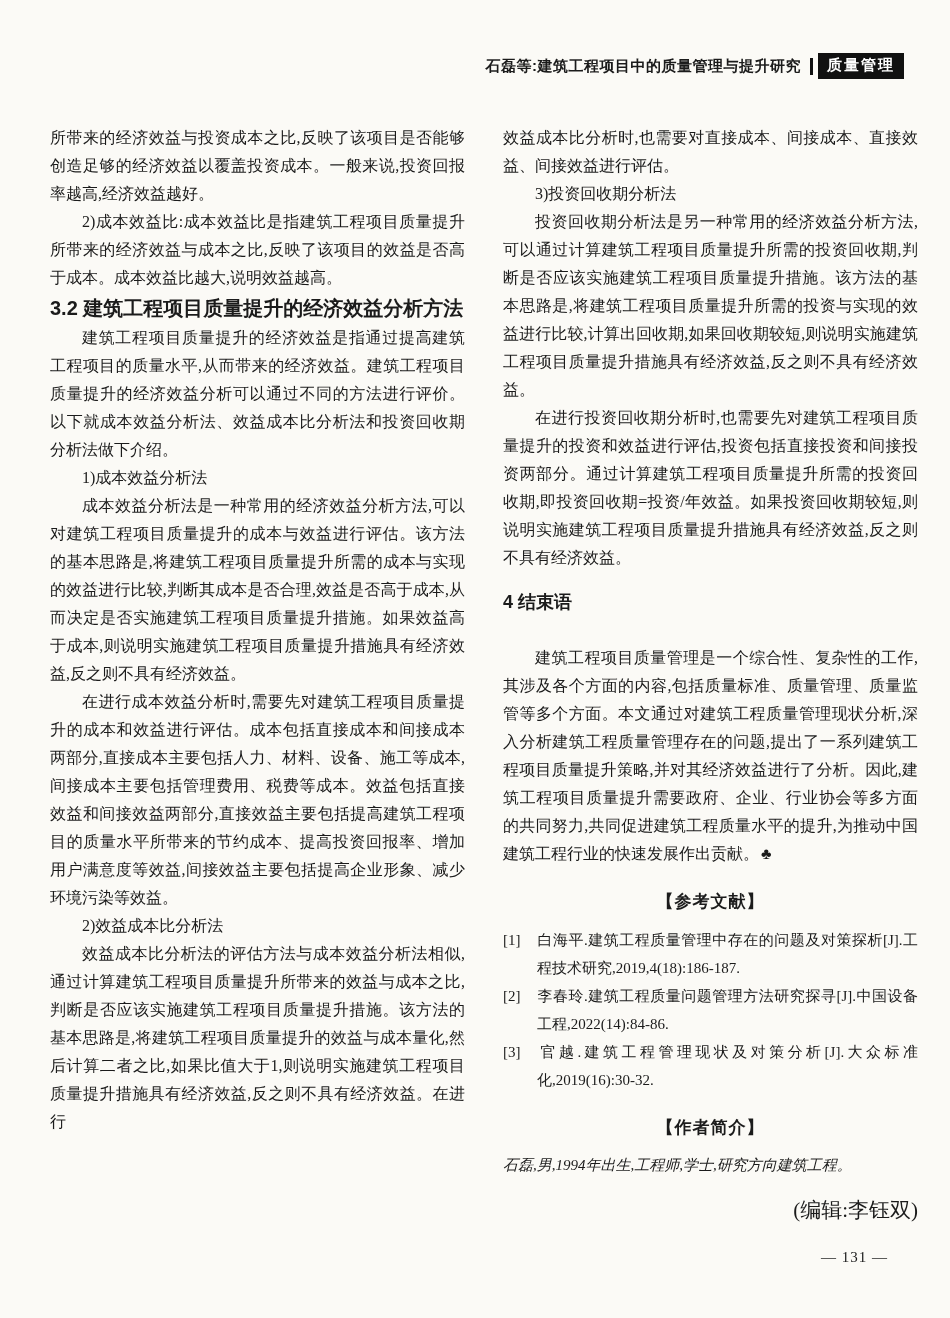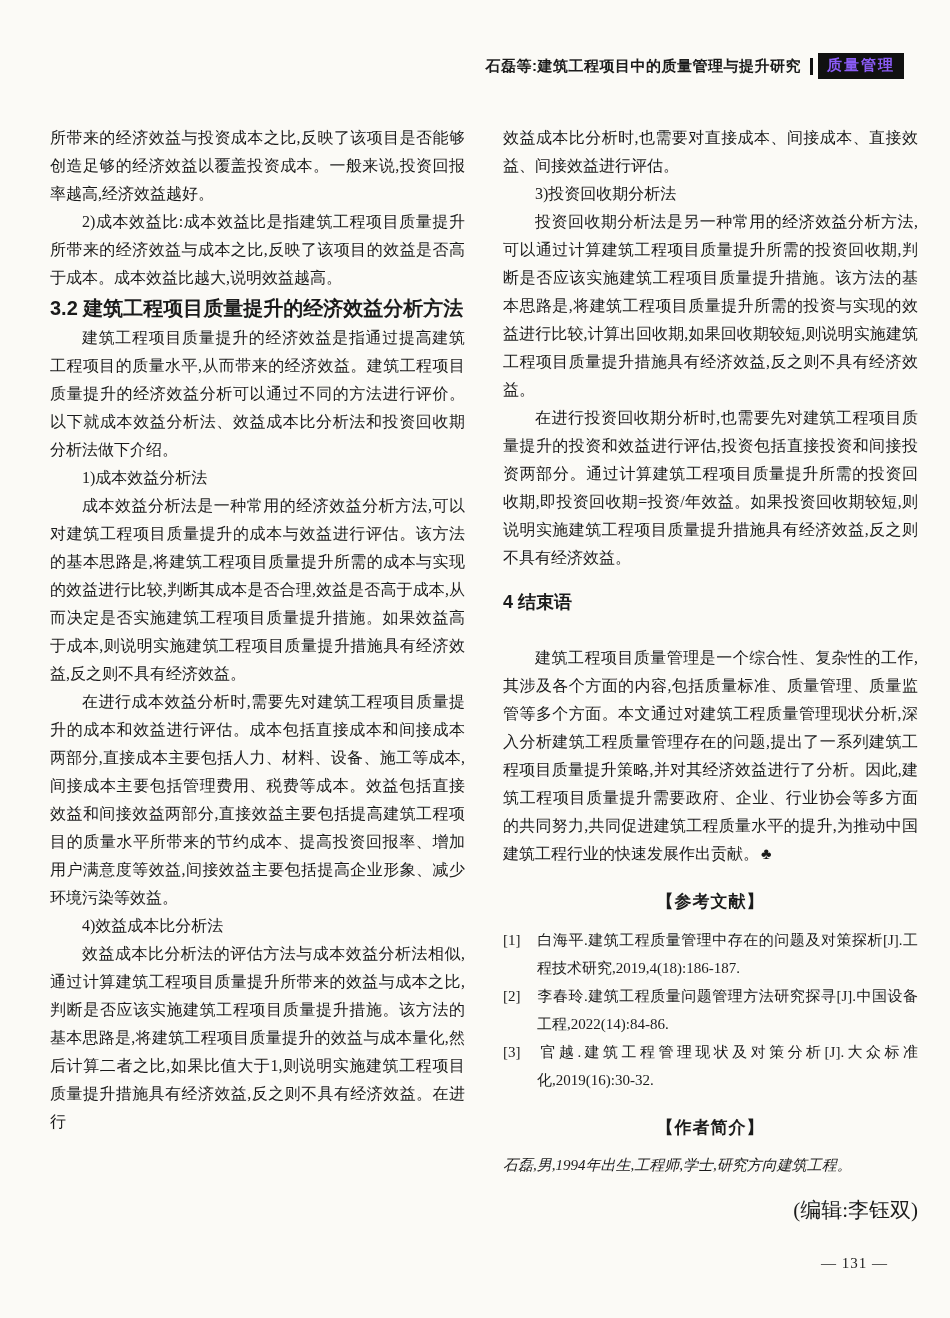--- a/index.html
+++ b/index.html
@@ -22,21 +22,21 @@
   }
   .running-title {
     font-family:"Liberation Sans","DejaVu Sans",sans-serif;
     font-size:15px; font-weight:700; letter-spacing:0.5px;
   }
   .badge-bar {
     width:3px; height:17px; background:var(--badge-bg,#111);
     margin:0 5px 0 9px;
   }
   .badge {
-    background:var(--badge-bg,#111); color:#8b5cf6;
+    background:var(--badge-bg,#111); color:#ffffff;
     font-family:"Liberation Sans","DejaVu Sans",sans-serif;
     font-weight:700; font-size:15px; padding:3px 9px 4px; letter-spacing:2px;
   }
   .columns { display:flex; gap:38px;justify-content:center; }
   .col { width:415px; flex:0 0 415px; }
   p.body { font-size:16px; line-height:28px; text-align:justify; }
   .indent { text-indent:2em; }
   .h-sub {
     font-family:"Liberation Sans","DejaVu Sans",sans-serif;
     font-weight:700; font-size:20px; line-height:28px; margin:2px 0;
@@ -51,21 +51,21 @@
     font-weight:700; font-size:17px; text-align:center;
     margin:22px 0 13px; letter-spacing:1px;
   }
   .refs { font-size:15px; line-height:28px; }
   .ref { padding-left:34px; text-align:justify; }
   .ref-label { display:inline-block; width:34px; margin-left:-34px; }
   .bio { font-size:15px; line-height:26px; font-style:italic; margin-top:2px; }
   .editor { font-size:21px; text-align:right; margin-top:18px; }
   .endmark { margin-left:2px; font-style:normal; }
   .page-number {
-    position:absolute; right:62px; bottom:46px;
+    position:absolute; right:62px; bottom:52px;
     font-size:15px; letter-spacing:1px;
   }
 </style>
 </head>
 <body>
 
 <div class="page">
 
   <div class="header-row">
     <span class="running-title">石磊等:建筑工程项目中的质量管理与提升研究</span>
@@ -76,21 +76,21 @@
   <div class="columns">
 
     <div class="col">
       <p class="body">所带来的经济效益与投资成本之比,反映了该项目是否能够创造足够的经济效益以覆盖投资成本。一般来说,投资回报率越高,经济效益越好。</p>
       <p class="body indent">2)成本效益比:成本效益比是指建筑工程项目质量提升所带来的经济效益与成本之比,反映了该项目的效益是否高于成本。成本效益比越大,说明效益越高。</p>
       <h3 class="h-sub">3.2  建筑工程项目质量提升的经济效益分析方法</h3>
       <p class="body indent">建筑工程项目质量提升的经济效益是指通过提高建筑工程项目的质量水平,从而带来的经济效益。建筑工程项目质量提升的经济效益分析可以通过不同的方法进行评价。以下就成本效益分析法、效益成本比分析法和投资回收期分析法做下介绍。</p>
       <p class="body indent">1)成本效益分析法</p>
       <p class="body indent">成本效益分析法是一种常用的经济效益分析方法,可以对建筑工程项目质量提升的成本与效益进行评估。该方法的基本思路是,将建筑工程项目质量提升所需的成本与实现的效益进行比较,判断其成本是否合理,效益是否高于成本,从而决定是否实施建筑工程项目质量提升措施。如果效益高于成本,则说明实施建筑工程项目质量提升措施具有经济效益,反之则不具有经济效益。</p>
       <p class="body indent">在进行成本效益分析时,需要先对建筑工程项目质量提升的成本和效益进行评估。成本包括直接成本和间接成本两部分,直接成本主要包括人力、材料、设备、施工等成本,间接成本主要包括管理费用、税费等成本。效益包括直接效益和间接效益两部分,直接效益主要包括提高建筑工程项目的质量水平所带来的节约成本、提高投资回报率、增加用户满意度等效益,间接效益主要包括提高企业形象、减少环境污染等效益。</p>
-      <p class="body indent">4)效益成本比分析法</p>
+      <p class="body indent">2)效益成本比分析法</p>
       <p class="body indent">效益成本比分析法的评估方法与成本效益分析法相似,通过计算建筑工程项目质量提升所带来的效益与成本之比,判断是否应该实施建筑工程项目质量提升措施。该方法的基本思路是,将建筑工程项目质量提升的效益与成本量化,然后计算二者之比,如果比值大于1,则说明实施建筑工程项目质量提升措施具有经济效益,反之则不具有经济效益。在进行</p>
     </div>
 
     <div class="col">
       <p class="body">效益成本比分析时,也需要对直接成本、间接成本、直接效益、间接效益进行评估。</p>
       <p class="body indent">3)投资回收期分析法</p>
       <p class="body indent">投资回收期分析法是另一种常用的经济效益分析方法,可以通过计算建筑工程项目质量提升所需的投资回收期,判断是否应该实施建筑工程项目质量提升措施。该方法的基本思路是,将建筑工程项目质量提升所需的投资与实现的效益进行比较,计算出回收期,如果回收期较短,则说明实施建筑工程项目质量提升措施具有经济效益,反之则不具有经济效益。</p>
       <p class="body indent">在进行投资回收期分析时,也需要先对建筑工程项目质量提升的投资和效益进行评估,投资包括直接投资和间接投资两部分。通过计算建筑工程项目质量提升所需的投资回收期,即投资回收期=投资/年效益。如果投资回收期较短,则说明实施建筑工程项目质量提升措施具有经济效益,反之则不具有经济效益。</p>
       <h2 class="h-section">4  结束语</h2>
       <p class="body indent"><span>建筑工程项目质量管理是一个综合性、复杂性的工作,其涉及各个方面的内容,包括质量标准、质量管理、质量监管等多个方面。本文通过对建筑工程质量管理现状分析,深入分析建筑工程质量管理存在的问题,提出了一系列建筑工程项目质量提升策略,并对其经济效益进行了分析。因此,建筑工程项目质量提升需要政府、企业、行业协会等多方面的共同努力,共同促进建筑工程质量水平的提升,为推动中国建筑工程行业的快速发展作出贡献。</span><span class="endmark">♣</span></p>

